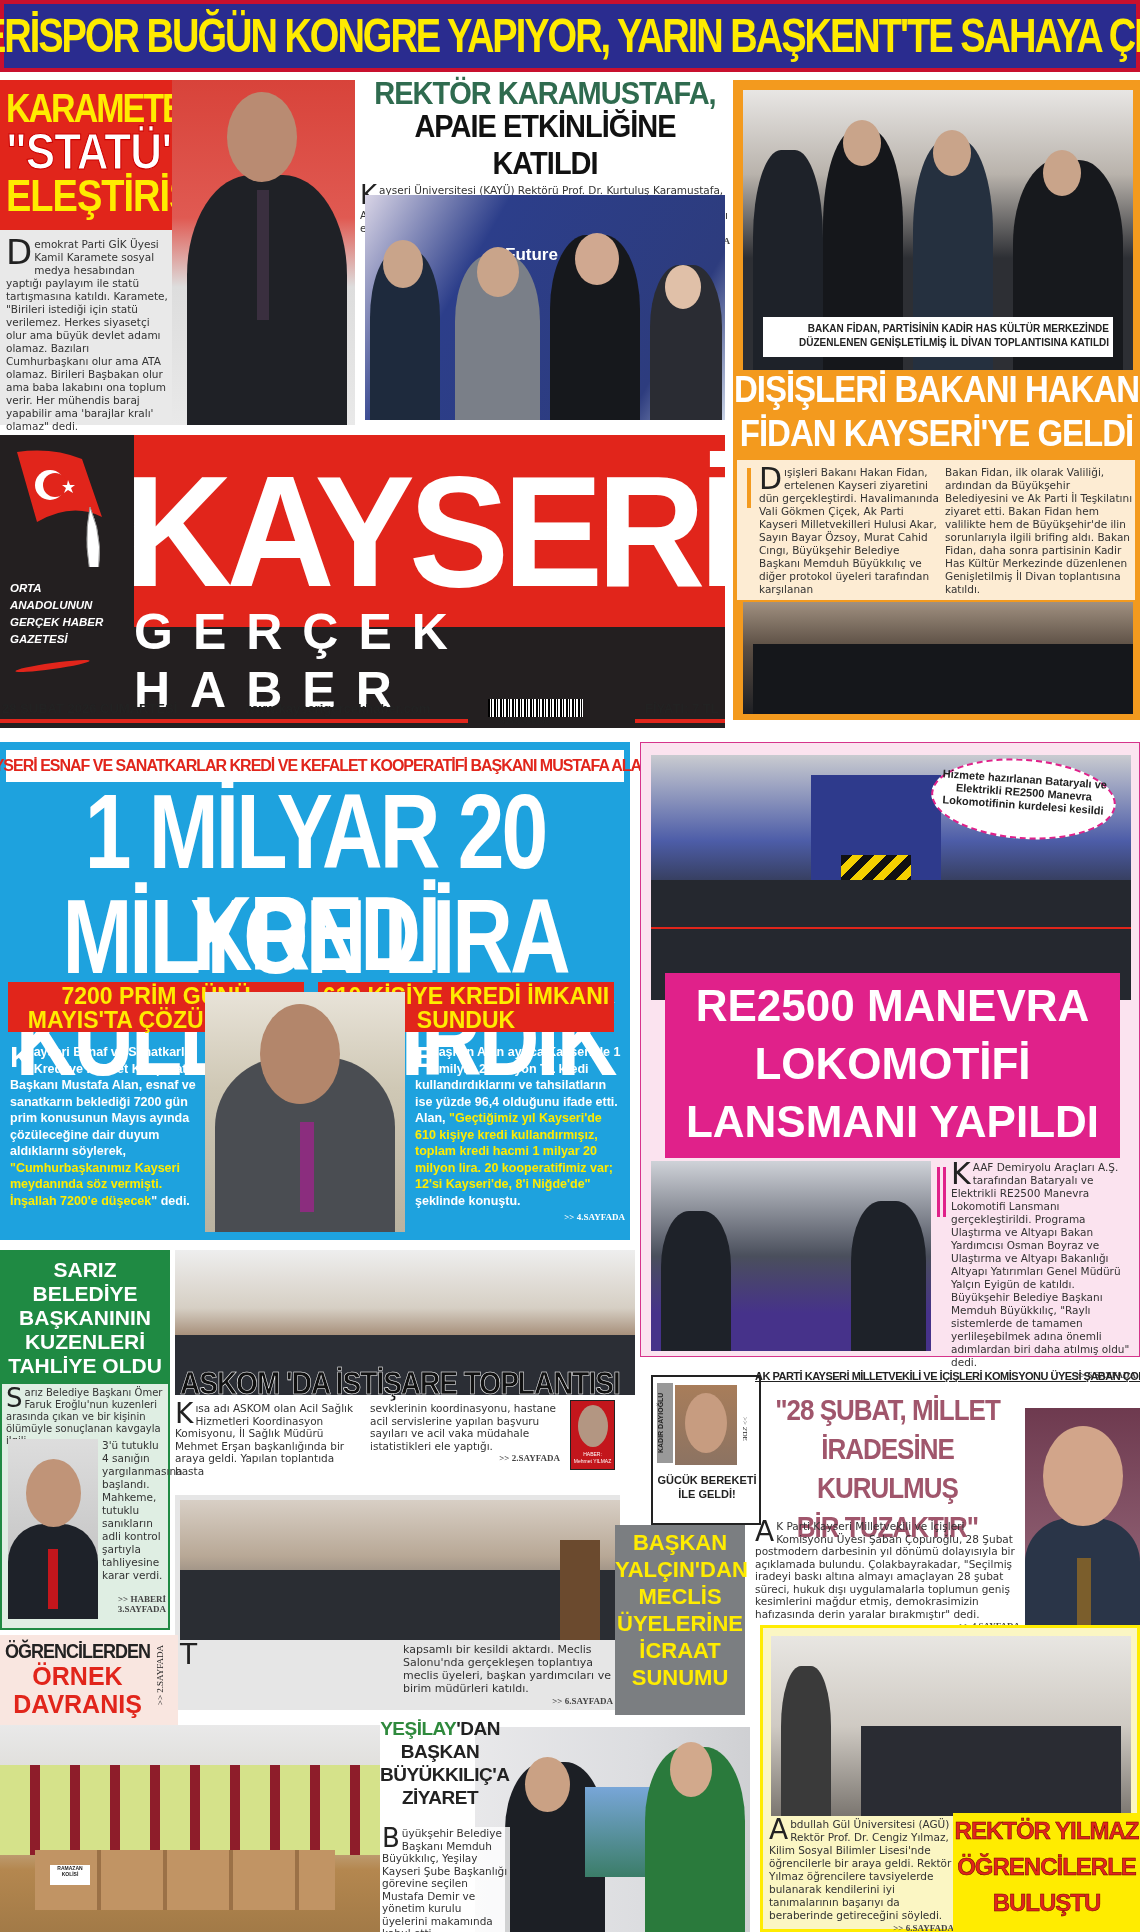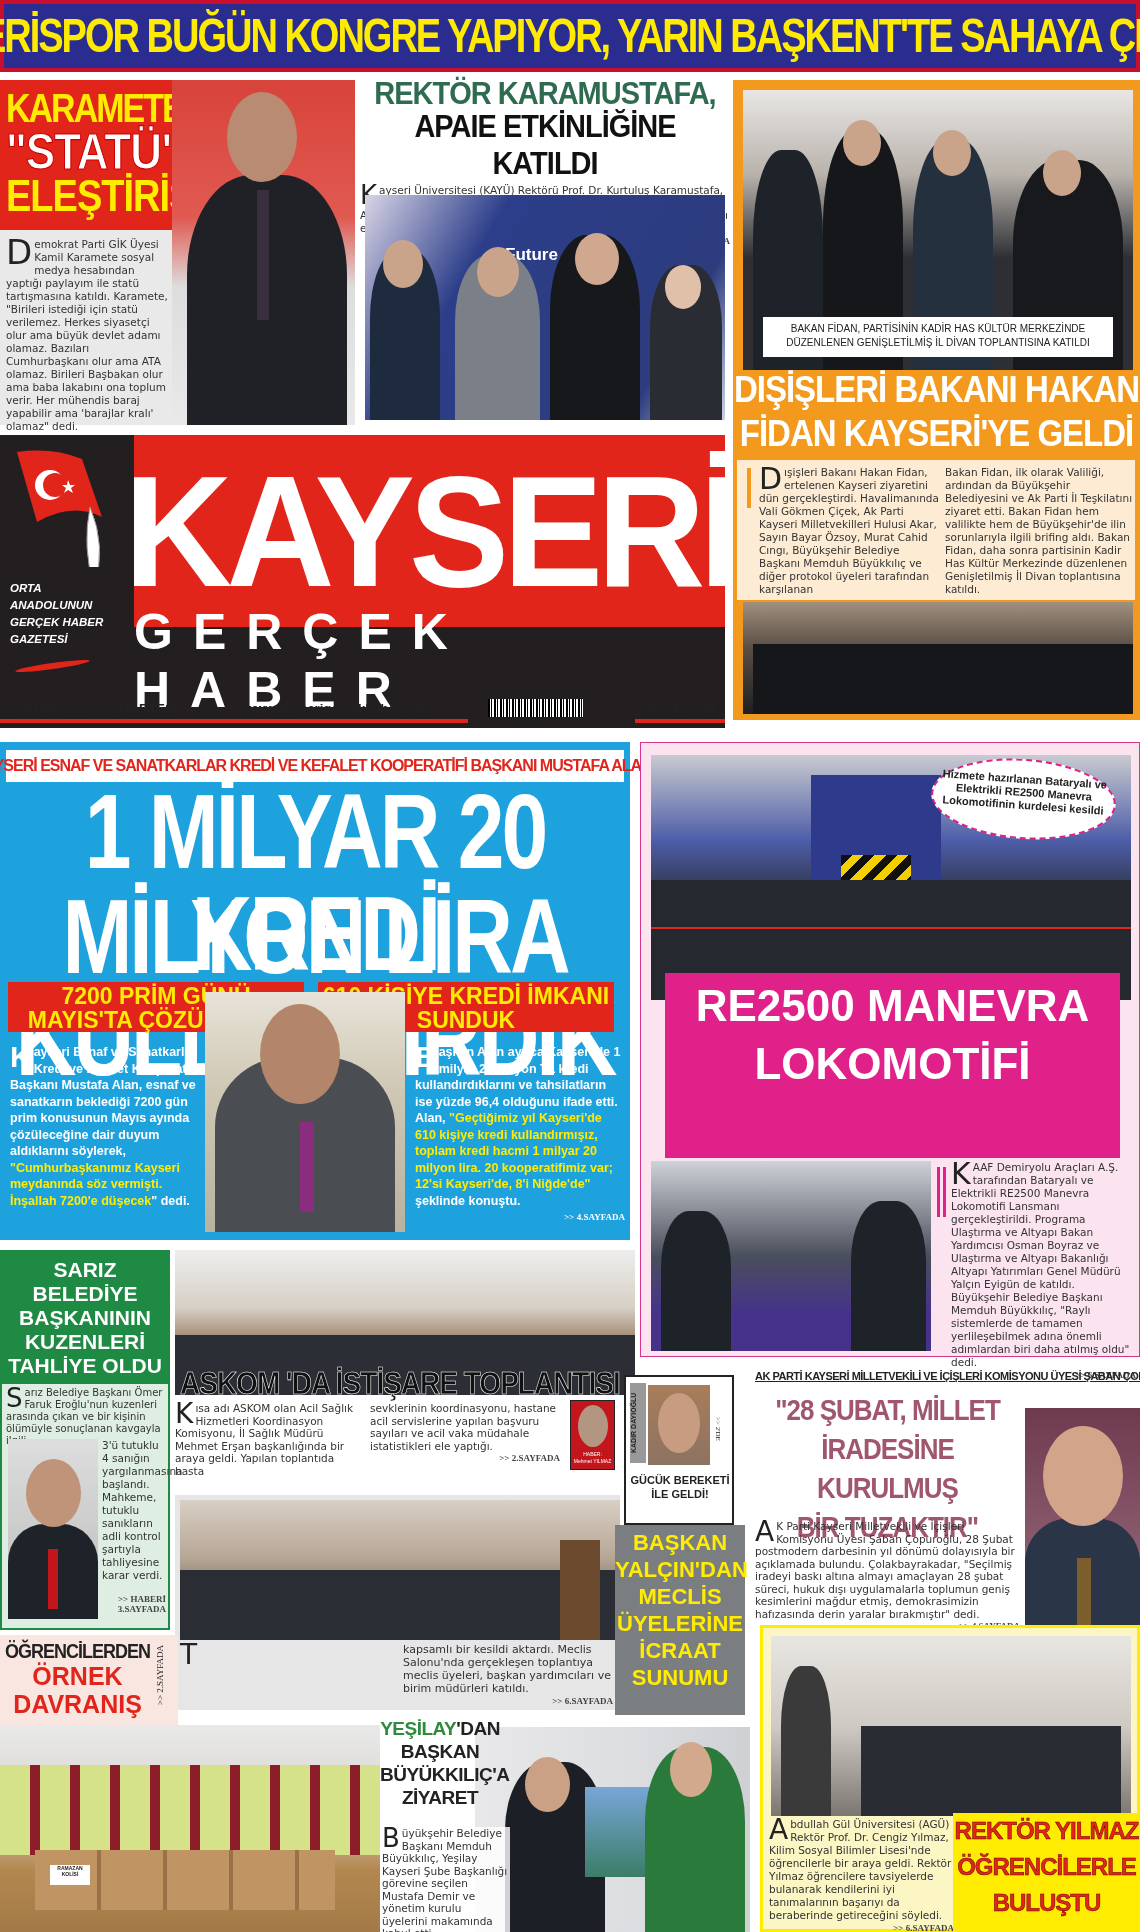--- a/index.html
+++ b/index.html
@@ -45,21 +45,21 @@
 
 #loko{left:640px;top:742px;width:500px;height:615px;background:#fbe3ef;border:1px solid #d6338b}
 
 
 #sariz{left:0;top:1250px;width:170px;height:380px;background:#dfeee3;border:2px solid #1f8a43}
 #sariz .head-box{background:#1f8a43;color:#fff;font-weight:bold;font-size:21px;line-height:24px;text-align:center;padding:6px 2px}
 
 
 #askom{left:175px;top:1250px;width:460px;height:240px}
 #talas{left:175px;top:1495px;width:445px;height:215px;background:#e6e6e6}
-#kadir{left:624px;top:1375px;width:110px;height:150px;border:2px solid #222;background:#fff}
+#kadir{left:651px;top:1375px;width:110px;height:150px;border:2px solid #222;background:#fff}
 #yalcin{left:615px;top:1525px;width:130px;height:190px;background:#7b7e81;color:#ffec00;font-weight:bold;font-size:22px;line-height:27px;text-align:center;padding-top:4px}
 
 
 #copur{left:755px;top:1370px;width:385px;height:240px}
 #agu{left:760px;top:1625px;width:380px;height:307px;background:#fbf6c3;border:3px solid #ffec00}
 
 #ogr{left:0;top:1635px;width:178px;height:95px;background:#f9e6e0}
 #ogrphoto{left:0;top:1725px;width:380px;height:207px}
 #yesilay{left:380px;top:1715px;width:370px;height:217px}
 </style>
@@ -113,21 +113,21 @@
 <div id="fidan" class="abs">
   <div class="photo abs" style="left:10px;top:10px;width:390px;height:280px;background:linear-gradient(#e8e6e4,#b9b3ac 30%,#2d2f34 60%)">
     <div class="person" style="left:10px;width:70px;height:220px"></div>
     <div class="person" style="left:80px;width:80px;height:240px;background:#15171b"></div>
     <div class="person" style="left:170px;width:80px;height:230px;background:#25303f"></div>
     <div class="person" style="left:270px;width:110px;height:210px;background:#17191d"></div>
     <div class="head" style="left:100px;top:30px;width:38px;height:46px"></div>
     <div class="head" style="left:190px;top:40px;width:38px;height:46px"></div>
     <div class="head" style="left:300px;top:60px;width:38px;height:46px"></div>
   </div>
-  <div class="abs" style="left:30px;top:237px;width:350px;height:40px;background:#fff;font-size:10px;font-weight:normal;text-align:center;line-height:14px;padding:5px 12px">BAKAN FİDAN, PARTİSİNİN KADİR HAS KÜLTÜR MERKEZİNDE DÜZENLENEN GENİŞLETİLMİŞ İL DİVAN TOPLANTISINA KATILDI</div>
+  <div class="abs" style="left:30px;top:237px;width:350px;height:40px;background:#fff;font-size:10px;font-weight:bold;text-align:right;line-height:14px;padding:5px 4px">BAKAN FİDAN, PARTİSİNİN KADİR HAS KÜLTÜR MERKEZİNDE DÜZENLENEN GENİŞLETİLMİŞ İL DİVAN TOPLANTISINA KATILDI</div>
   <div class="abs" style="left:0;top:292px;width:407px;text-align:center;color:#fff;font-weight:bold;font-size:33px;letter-spacing:-1px;line-height:40px;transform:scaleY(1.1)">
     <div>DIŞİŞLERİ BAKANI HAKAN</div>
       <div>FİDAN KAYSERİ'YE GELDİ</div>
   </div>
   <div class="abs" style="left:4px;top:380px;width:398px;height:140px;background:#fdecd3">
     <div class="abs" style="left:10px;top:8px;width:4px;height:40px;background:#f39a1e"></div>
     <div class="body-txt abs" style="left:22px;top:6px;width:180px;font-size:10.5px;line-height:13px">
       <span class="dropcap" style="font-size:30px;line-height:25px">D</span><span>ışişleri Bakanı Hakan Fidan, ertelenen Kayseri ziyaretini dün gerçekleştirdi. Havalimanında Vali Gökmen Çiçek, Ak Parti Kayseri Milletvekilleri Hulusi Akar, Sayın Bayar Özsoy, Murat Cahid Cıngı, Büyükşehir Belediye Başkanı Memduh Büyükkılıç ve diğer protokol üyeleri tarafından karşılanan</span>
     </div>
     <div class="body-txt abs" style="left:208px;top:6px;width:188px;font-size:10.5px;line-height:13px">Bakan Fidan, ilk olarak Valiliği, ardından da Büyükşehir Belediyesini ve Ak Parti İl Teşkilatını ziyaret etti. Bakan Fidan hem valilikte hem de Büyükşehir'de ilin sorunlarıyla ilgili brifing aldı. Bakan Fidan, daha sonra partisinin Kadir Has Kültür Merkezinde düzenlenen Genişletilmiş İl Divan toplantısına katıldı.</div>
@@ -193,20 +193,21 @@
   <div class="photo abs" style="left:10px;top:12px;width:480px;height:245px;background:linear-gradient(#c9cbd0,#4d5da8 35%,#2b2f3a 60%,#4a4e58)">
     <div class="abs" style="left:160px;top:20px;width:130px;height:140px;background:#2e3a8c"></div>
     <div class="abs" style="left:190px;top:100px;width:70px;height:40px;background:repeating-linear-gradient(135deg,#111 0 8px,#f4d000 8px 16px)"></div>
     <div class="person" style="left:0;width:480px;height:120px;background:#25282f;border-radius:0"></div>
     <div class="abs" style="left:0;top:172px;width:480px;height:2px;background:#e1251b"></div>
   </div>
   <div class="abs" style="left:290px;top:16px;width:185px;height:80px;border-radius:50%;background:#fff;border:2px dashed #e0218a;font-weight:bold;font-size:11px;line-height:13px;text-align:center;padding:12px 8px;transform:rotate(4deg)">Hizmete hazırlanan Bataryalı ve Elektrikli RE2500 Manevra Lokomotifinin kurdelesi kesildi</div>
   <div class="abs" style="left:24px;top:230px;width:455px;height:185px;background:#e0218a;color:#fff;font-weight:bold;font-size:44px;line-height:58px;text-align:center;padding-top:4px">
     <div>RE2500 MANEVRA</div>
       <div>LOKOMOTİFİ</div>
+      <div>LANSMANI YAPILDI</div>
   </div>
   <div class="photo abs" style="left:10px;top:418px;width:280px;height:190px;background:linear-gradient(#cfd2d8,#4a4f5c 50%,#46328a 80%)">
     <div class="person" style="left:10px;width:70px;height:140px"></div>
     <div class="person" style="left:200px;width:75px;height:150px"></div>
   </div>
   <div class="abs" style="left:296px;top:424px;width:3px;height:50px;background:#e0218a"></div>
   <div class="abs" style="left:302px;top:424px;width:3px;height:50px;background:#e0218a"></div>
   <div class="body-txt abs" style="left:310px;top:418px;width:185px;font-size:10.5px;line-height:13px">
     <span class="dropcap" style="font-size:30px;line-height:25px">K</span><span>AAF Demiryolu Araçları A.Ş. tarafından Bataryalı ve Elektrikli RE2500 Manevra Lokomotifi Lansmanı gerçekleştirildi. Programa Ulaştırma ve Altyapı Bakan Yardımcısı Osman Boyraz ve Ulaştırma ve Altyapı Bakanlığı Altyapı Yatırımları Genel Müdürü Yalçın Eyigün de katıldı. Büyükşehir Belediye Başkanı Memduh Büyükkılıç, "Raylı sistemlerde de tamamen yerlileşebilmek adına önemli adımlardan biri daha atılmış oldu" dedi.</span>
     <div class="ref">&gt;&gt; 6.SAYFADA</div>

